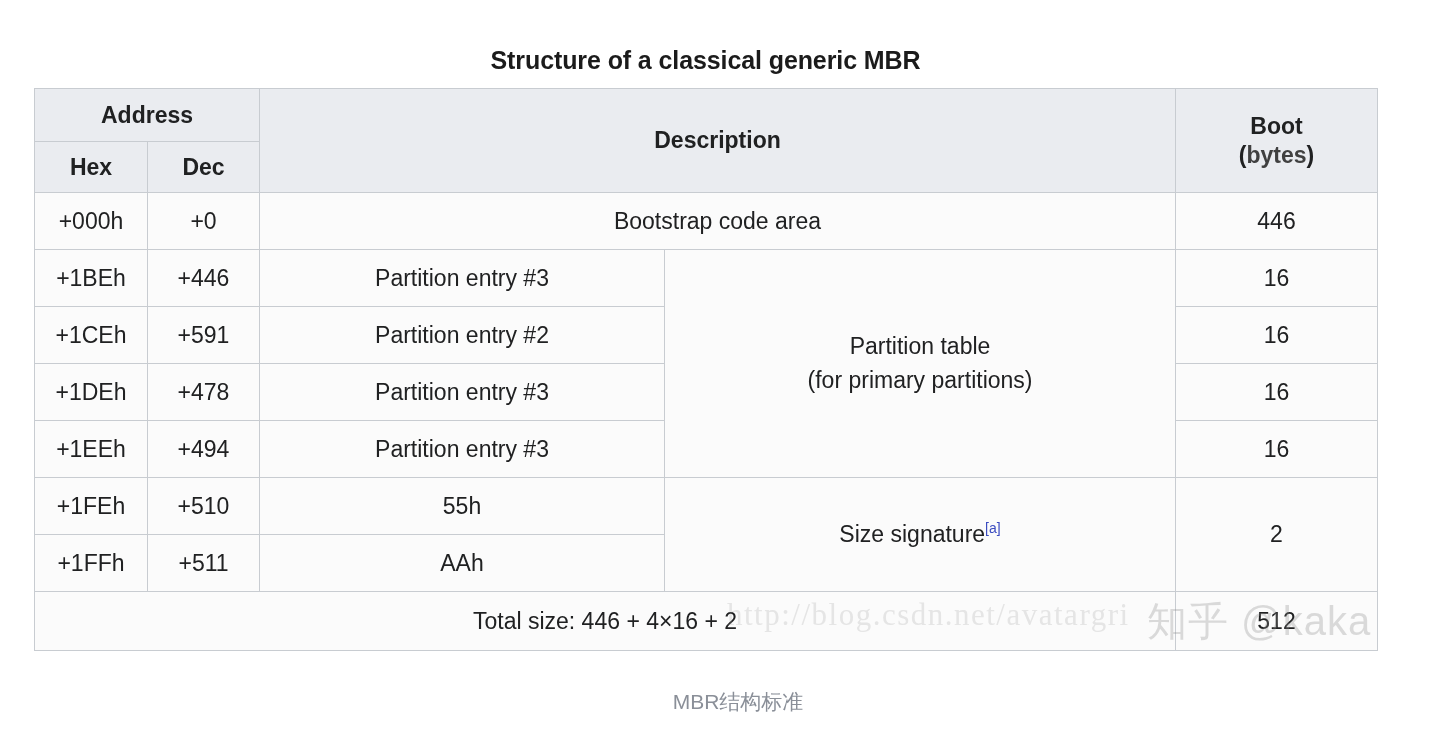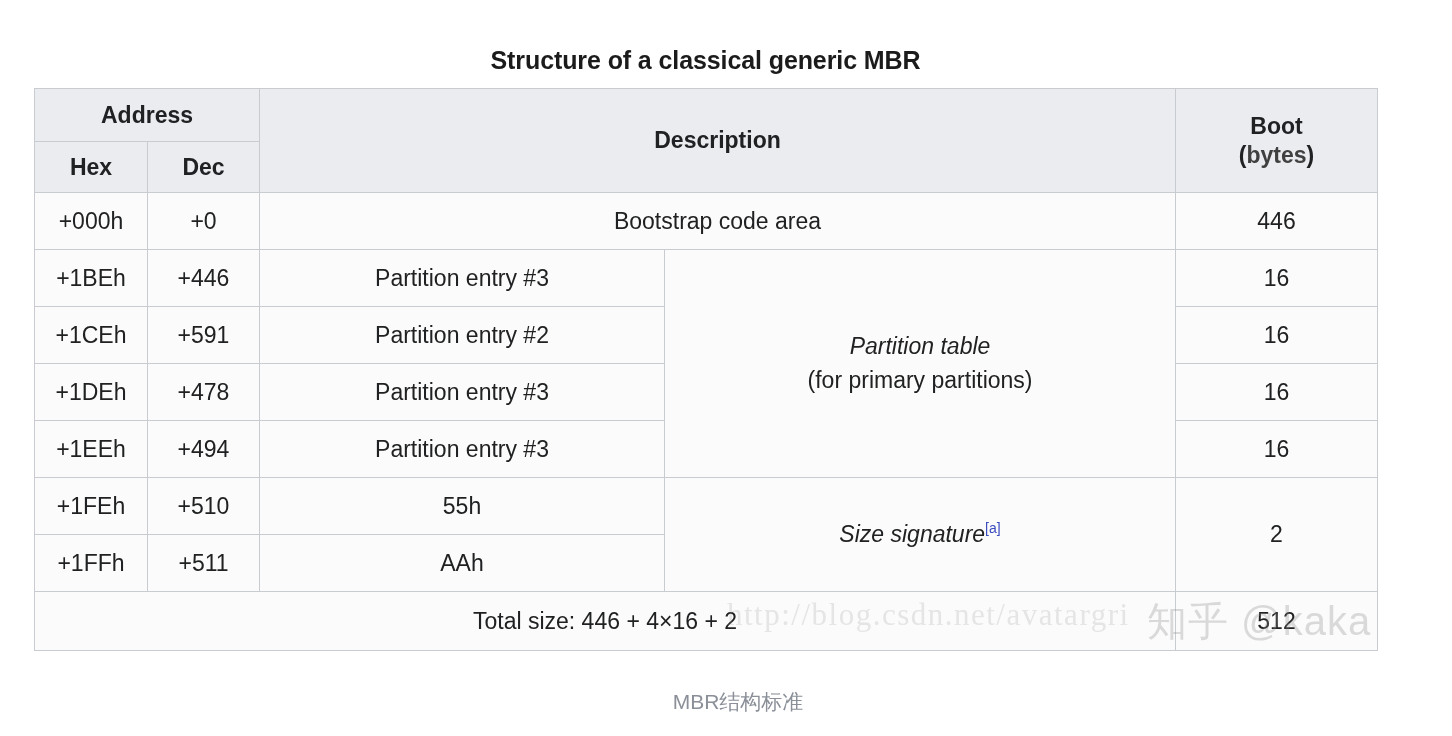--- a/index.html
+++ b/index.html
@@ -74,21 +74,20 @@
   .row-cell {
     height: 56px;
   }
 
   .desc-left {
     text-align: left;
     padding-left: 14px;
   }
 
   .ital {
-    font-style: italic;
   }
 
   .merged-note {
     line-height: 1.45;
     font-size: 23px;
   }
 
   sup.ref {
     font-size: 14px;
     color: #3b4cc0;

